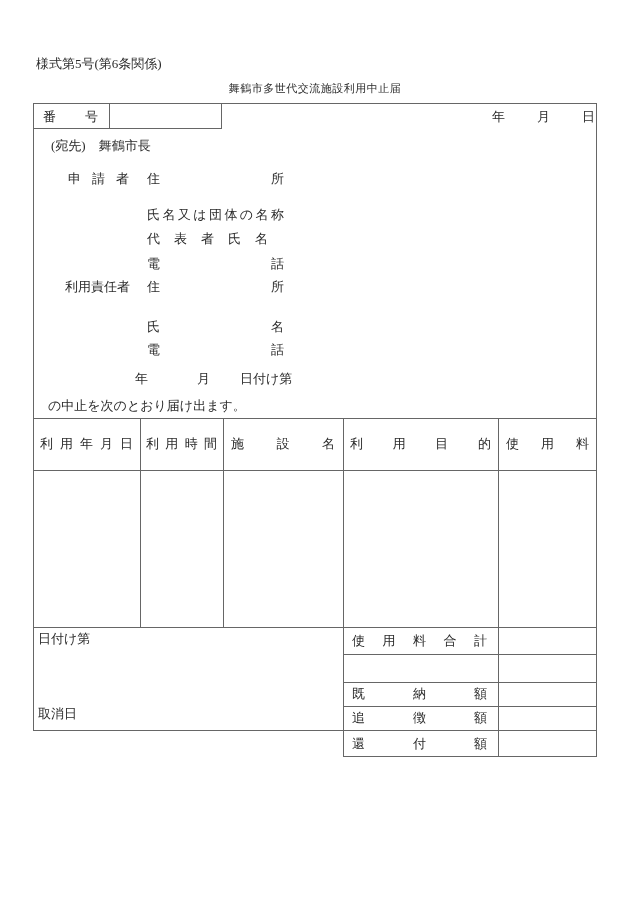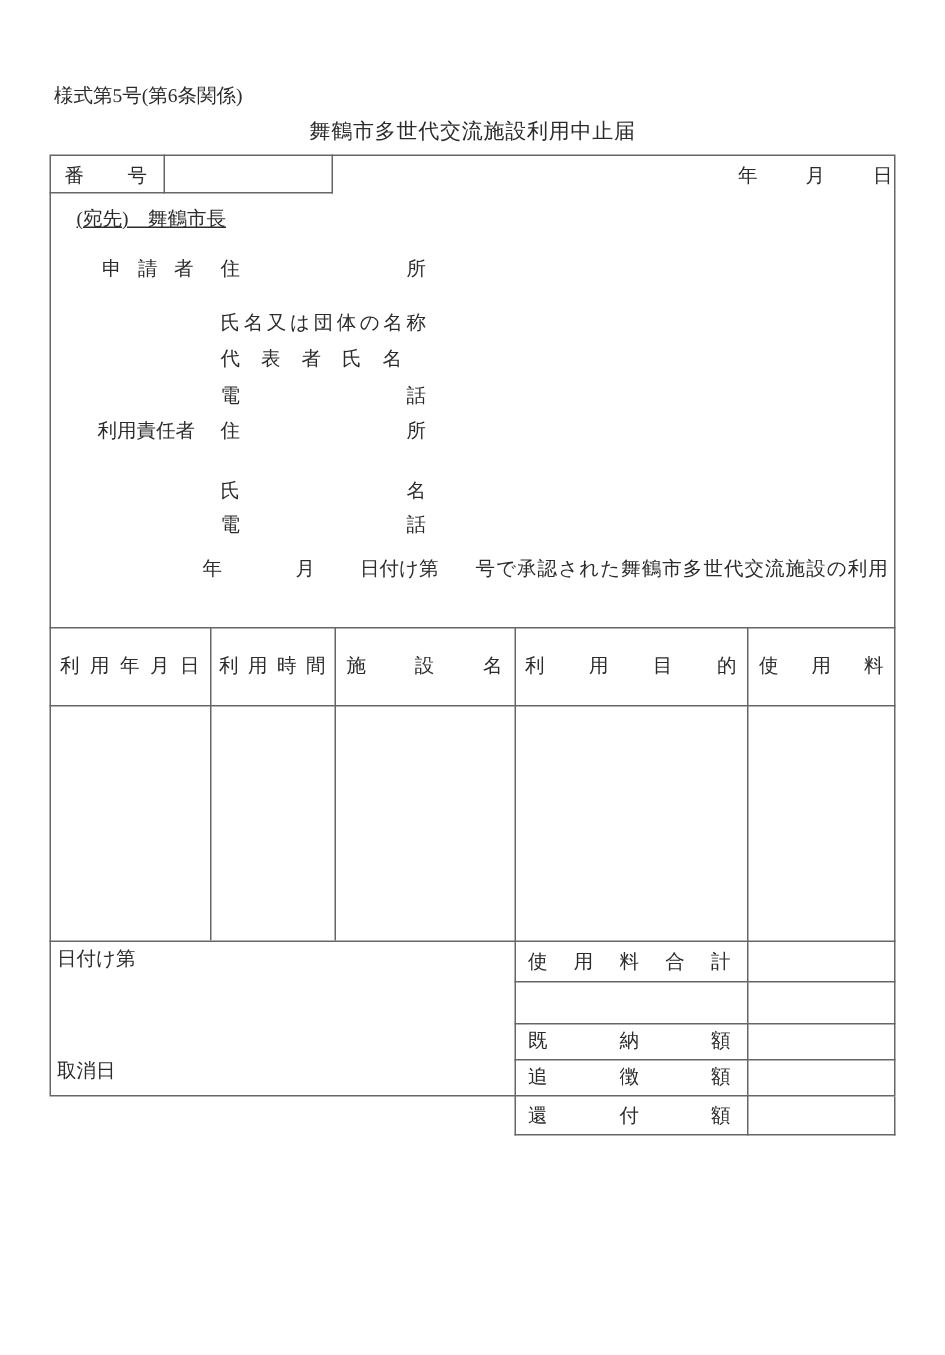--- a/index.html
+++ b/index.html
@@ -7,21 +7,21 @@
     position:relative;width:630px;height:903px;background:#ffffff;overflow:hidden;
     font-family:"Liberation Serif","DejaVu Serif",serif;color:#2b2b2b;
   }
   .txt{position:absolute;font-size:13px;line-height:13px;white-space:nowrap;}
   .just{display:flex;justify-content:space-between;}
   .bb{border-bottom:1px solid #666;}
   .br{border-right:1px solid #666;}
   .box{position:absolute;box-sizing:border-box;}
   .hline{position:absolute;height:0;border-top:1px solid #666;}
   .vline{position:absolute;width:0;border-left:1px solid #666;}
-  .title{position:absolute;left:0;width:630px;text-align:center;font-size:14px;line-height:15px;letter-spacing:0.5px;}
+  .title{position:absolute;left:0;width:630px;text-align:center;font-size:11px;line-height:15px;letter-spacing:0.5px;}
   .spread{letter-spacing:0.7px;}
 </style>
 </head>
 <body>
 
 <div class="page">
 
   <div class="txt" style="left:36px;top:57px;">様式第5号(第6条関係)</div>
   <div class="title" style="top:81px;">舞鶴市多世代交流施設利用中止届</div>
 
@@ -32,21 +32,21 @@
   <div class="txt just" style="left:43px;top:110px;width:55px;">
       <span>番</span>
       <span>号</span>
     </div>
   <div class="txt just" style="left:492px;top:110px;width:103px;">
       <span>年</span>
       <span>月</span>
       <span>日</span>
     </div>
 
-  <div class="txt" style="left:51px;top:139px;text-decoration:underline;">(宛先)　舞鶴市長</div>
+  <div class="txt" style="left:51px;top:139px;">(宛先)　舞鶴市長</div>
 
   <div class="txt just" style="left:68px;top:172px;width:61px;">
       <span>申</span>
       <span>請</span>
       <span>者</span>
     </div>
   <div class="txt just" style="left:147px;top:172px;width:137px;">
       <span>住</span>
       <span>所</span>
     </div>
@@ -89,21 +89,21 @@
       <span>名</span>
     </div>
   <div class="txt just" style="left:147px;top:343px;width:137px;">
       <span>電</span>
       <span>話</span>
     </div>
 
   <div class="txt" style="left:135px;top:372px;">年</div>
   <div class="txt" style="left:197px;top:372px;">月</div>
   <div class="txt" style="left:240px;top:372px;">日付け第</div>
-  <div class="txt spread" style="left:317px;top:372px;">号で承認された舞鶴市多世代交流施設の利用</div>
+  <div class="txt" style="left:48px;top:399px;">の中止を次のとおり届け出ます。</div>
 
   <div class="hline" style="left:33px;top:418px;width:564px;"></div>
   <div class="hline" style="left:33px;top:470px;width:564px;"></div>
   <div class="hline" style="left:33px;top:627px;width:564px;"></div>
   <div class="vline" style="left:140px;top:418px;height:209px;"></div>
   <div class="vline" style="left:223px;top:418px;height:209px;"></div>
   <div class="vline" style="left:343px;top:418px;height:339px;"></div>
   <div class="vline" style="left:498px;top:418px;height:339px;"></div>
 
   <div class="txt just" style="left:40px;top:437px;width:93px;">

